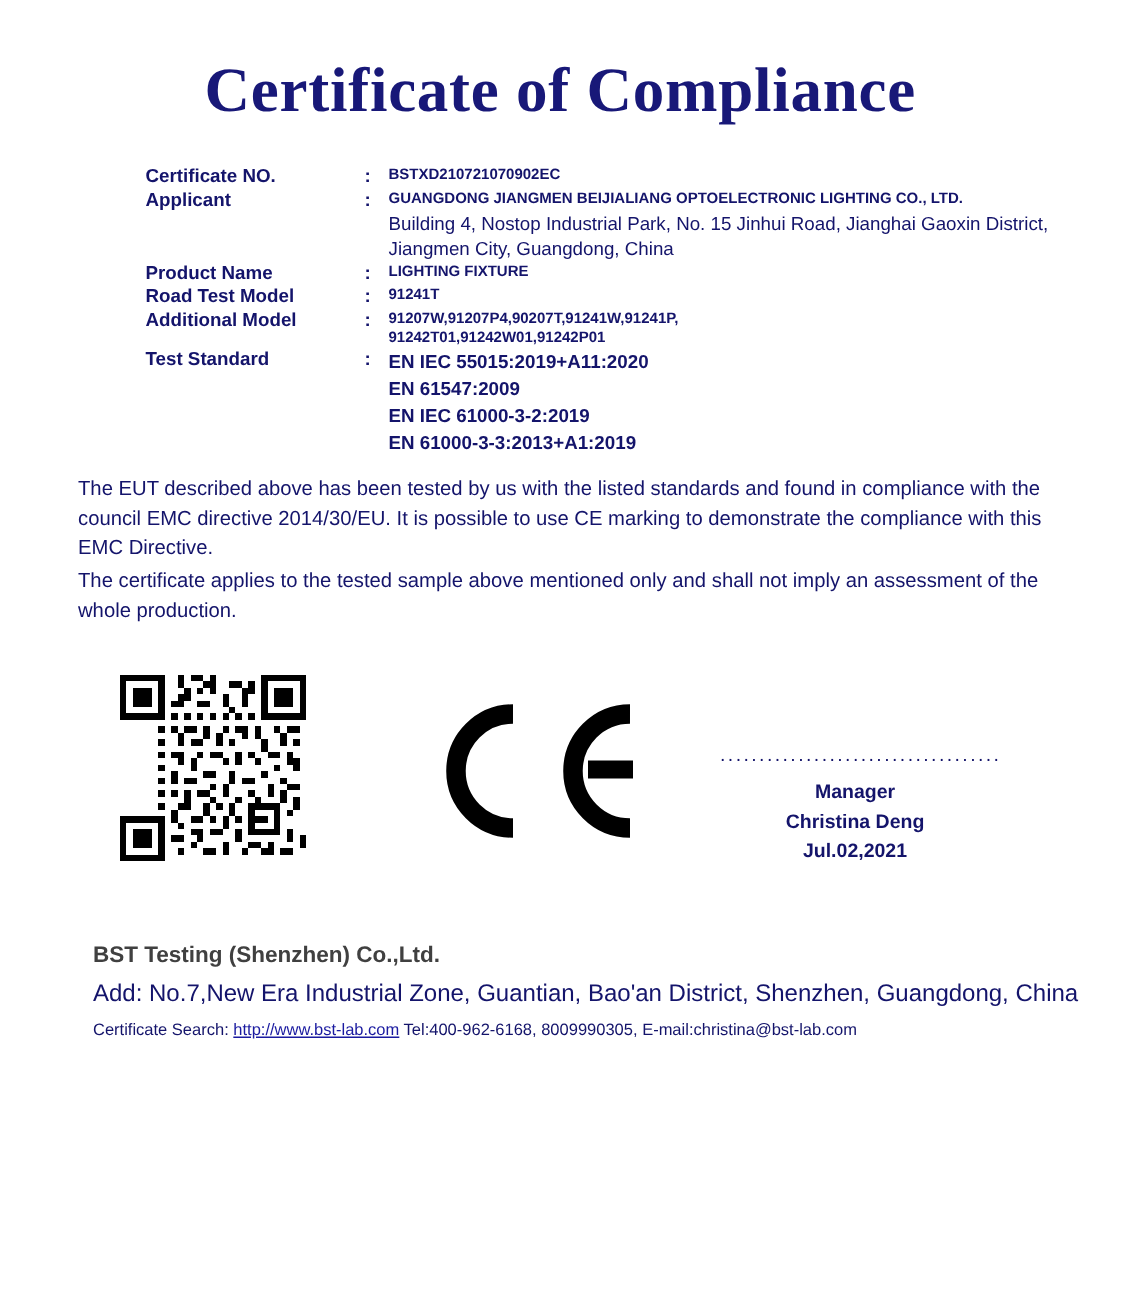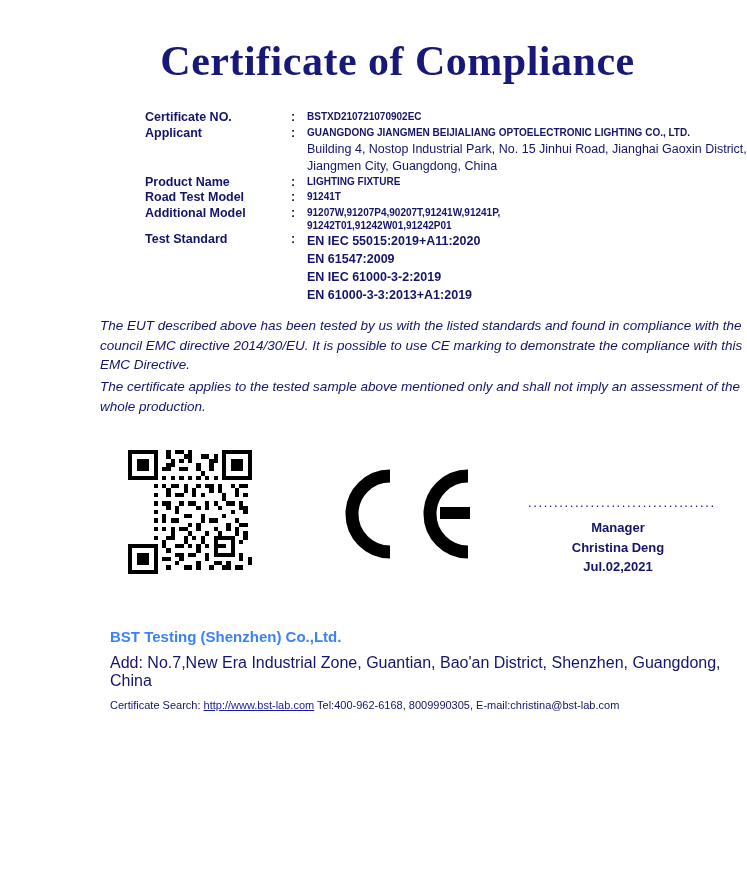--- a/index.html
+++ b/index.html
@@ -13,21 +13,20 @@
     font-family: "Liberation Sans", sans-serif;
     color: #1a1a6e;
     position: relative;
     overflow: hidden;
   }
   .page {
     position: relative;
     width: 747px;
     height: 742px;
     box-sizing: border-box;
-    padding-left: 48px;
   }
   .cert-title {
     text-align: center;
     font-family: "Liberation Serif", serif;
     font-weight: bold;
     font-size: 42px;
     color: #181878;
     letter-spacing: 0.5px;
     padding-top: 38px;
     margin: 0 0 26px 0;
@@ -84,21 +83,20 @@
   }
   .paragraphs {
     margin: 12px 0 0 52px;
     width: 645px;
     font-size: 13.5px;
     line-height: 1.45;
     color: #14146b;
   }
   .paragraphs p {
     margin: 0 0 2px 0;
-    font-style: italic;
   }
   .marks {
     position: relative;
     height: 160px;
     margin-top: 34px;
   }
   .qr {
     position: absolute;
     left: 80px;
     top: 0;
@@ -133,21 +131,21 @@
     line-height: 1.5;
     color: #14146b;
   }
   .footer {
     margin-top: 18px;
     margin-left: 62px;
   }
   .footer .company {
     font-weight: bold;
     font-size: 15px;
-    color: #3b82f6;
+    color: #404040;
     margin-bottom: 9px;
   }
   .footer .addr {
     font-size: 16px;
     color: #14146b;
     margin-bottom: 9px;
   }
   .footer .contact {
     font-size: 11px;
     color: #14146b;

